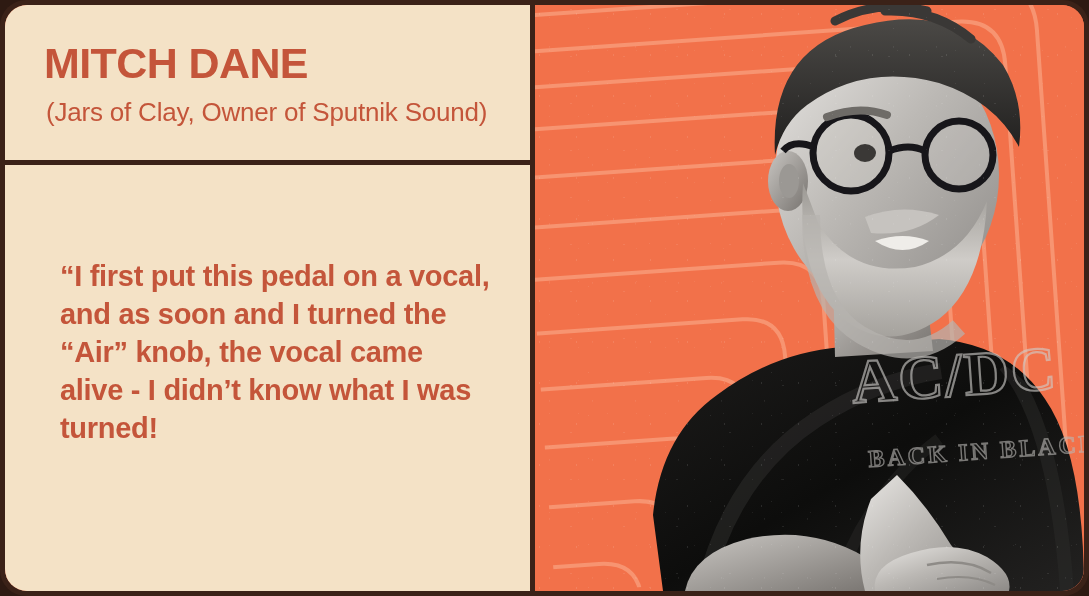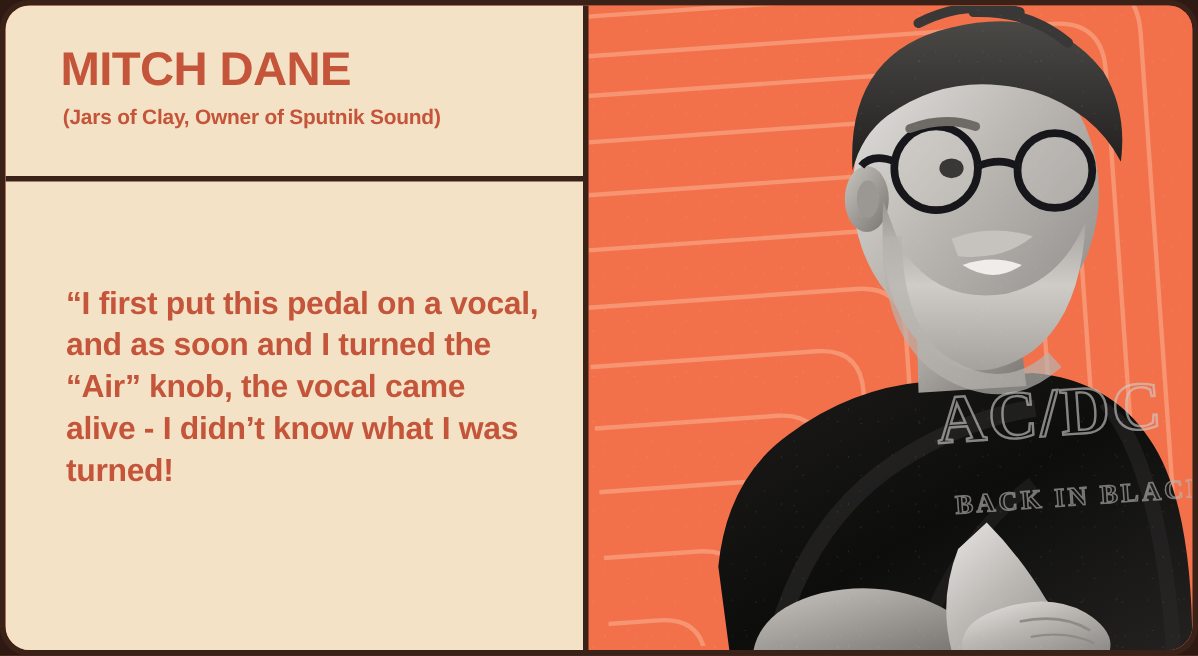--- a/index.html
+++ b/index.html
@@ -48,37 +48,37 @@
     background: #f4e2c6;
   }
 
   .header-block {
     position: absolute;
     left: 0;
     top: 0;
     width: 525px;
     height: 155px;
     box-sizing: border-box;
-    padding: 36px 28px 0 50px;
+    padding: 36px 28px 0 39px;
   }
 
   .person-name {
     margin: 0;
     font-size: 43px;
     font-weight: 700;
     letter-spacing: -0.6px;
     color: #c4553a;
     line-height: 1.05;
     white-space: nowrap;
   }
 
   .person-role {
     margin: 11px 0 3px 2px;
-    font-size: 19px;
-    font-weight: 700;
+    font-size: 26px;
+    font-weight: 400;
     color: #c4553a;
     letter-spacing: -0.2px;
     white-space: nowrap;
   }
 
   .header-divider {
     position: absolute;
     left: 0;
     top: 155px;
     width: 525px;

